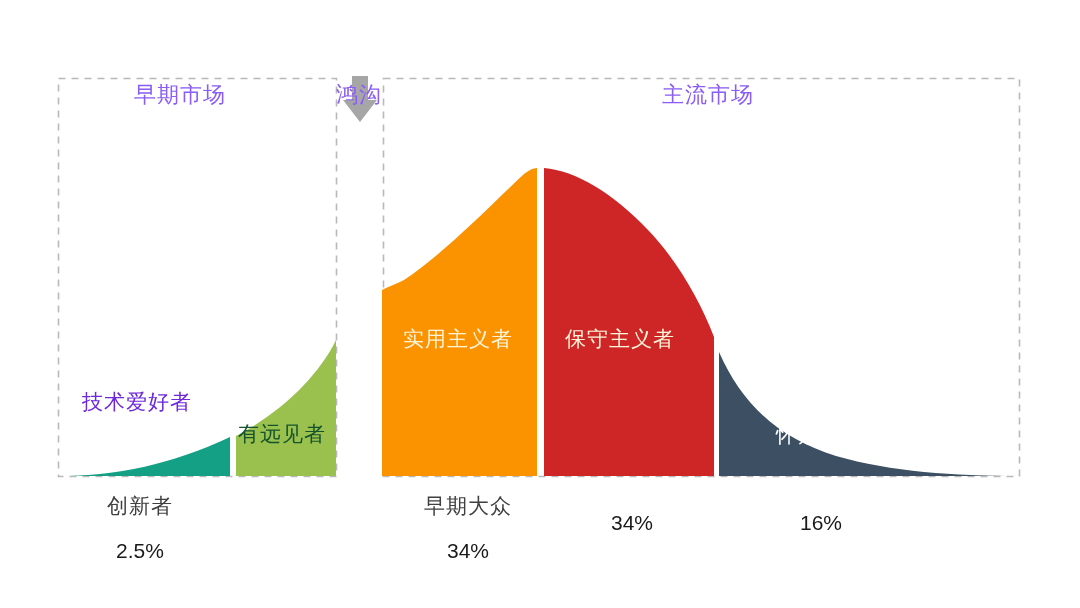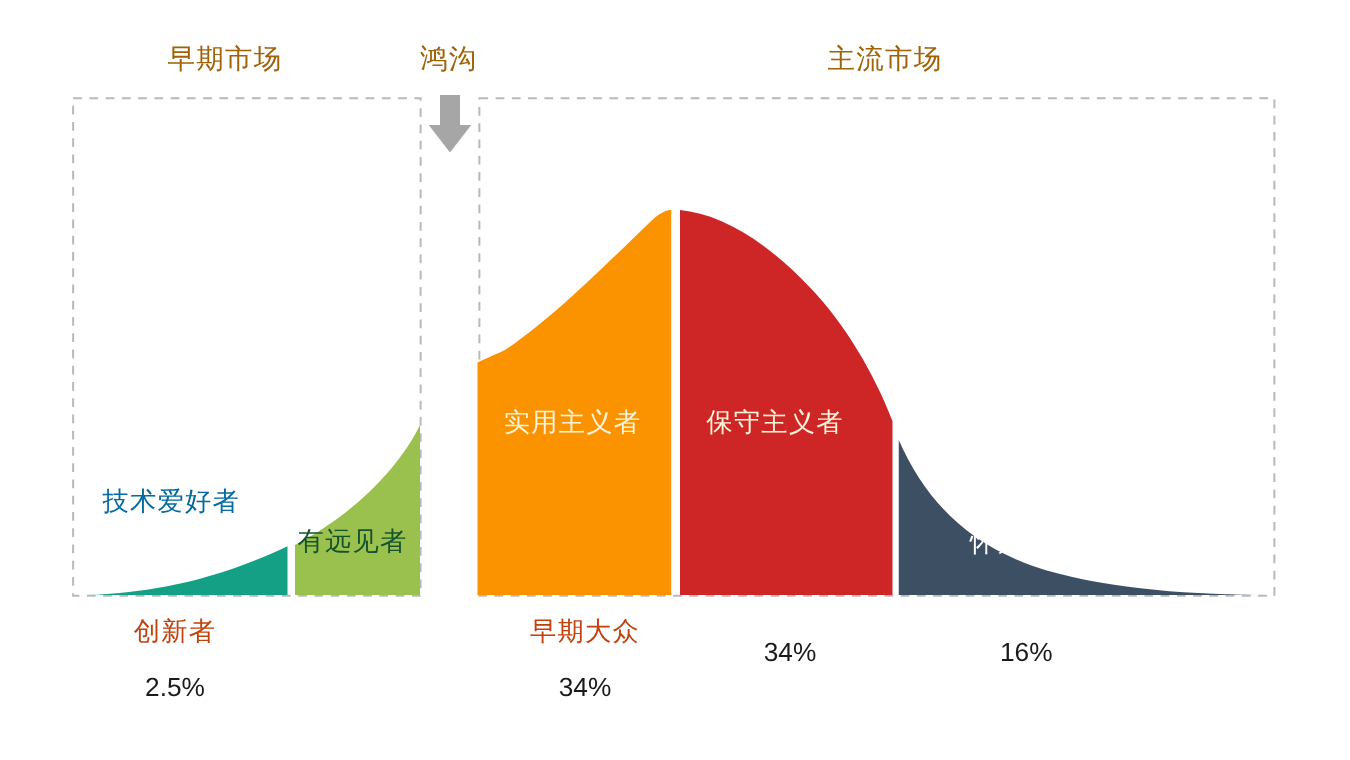--- a/index.html
+++ b/index.html
@@ -28,56 +28,57 @@
     height: 608px;
   }
   .ov-label {
     position: absolute;
     white-space: nowrap;
     line-height: 1.15;
   }
   
   .phase-title {
     font-size: 22px;
-    color: #a16207;
+    color: #8b5cf6;
     letter-spacing: 1px;
     text-align: center;
+    margin-top: 48px;
   }
   #phase-early  { left: 134px; top: 34px; }
   #phase-chasm  { left: 336px; top: 34px; }
   #phase-main   { left: 662px; top: 34px; }
 
   
   .seg-label {
     font-size: 21px;
     letter-spacing: 1px;
     text-align: left;
   }
   .seg-label.on-dark { color: #ffffff; }
   .seg-label.on-light { color: #fdf3d8; }
-  .seg-label.outside { color: #0369a1; }
+  .seg-label.outside { color: #6d28d9; }
 
   #seg-tech     { left: 82px;  top: 390px; }
   #seg-vision   { left: 238px; top: 422px; color:#14532d; }
   #seg-pragma   { left: 403px; top: 327px; }
   #seg-conserv  { left: 565px; top: 327px; }
   #seg-skeptic  { left: 776px; top: 423px; }
 
   
   .cat {
     position: absolute;
     top: 492px;
     text-align: center;
     line-height: 1.32;
     white-space: nowrap;
   }
   .cat .cat-name {
     display: block;
     font-size: 21px;
-    color: #c2410c;
+    color: #404040;
     letter-spacing: 1px;
   }
   .cat .cat-pct {
     display: block;
     font-size: 21px;
     color: #1a1a1a;
     margin-top: 17px;
   }
   #cat-0 { left: 60px;  width: 160px; }
   #cat-1 { left: 198px; width: 178px; }

